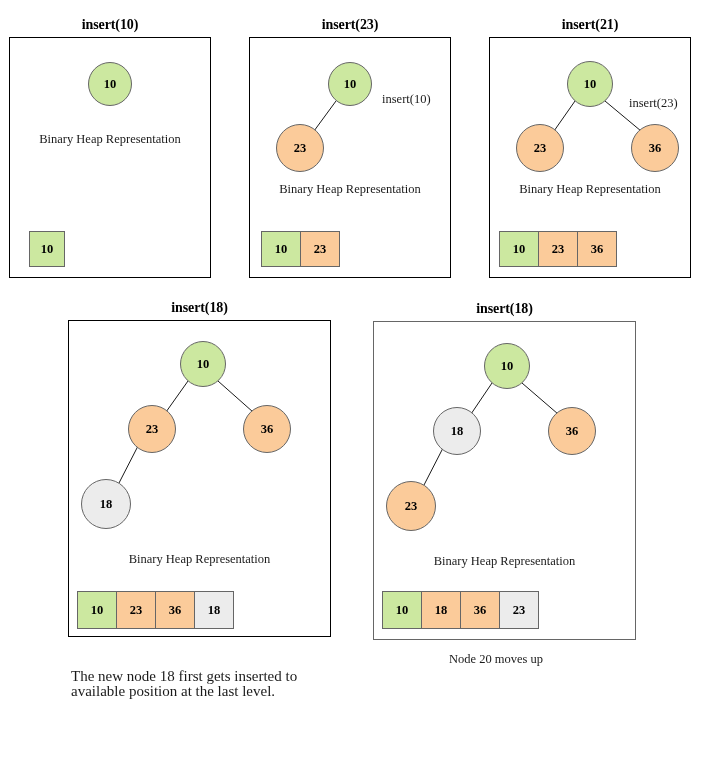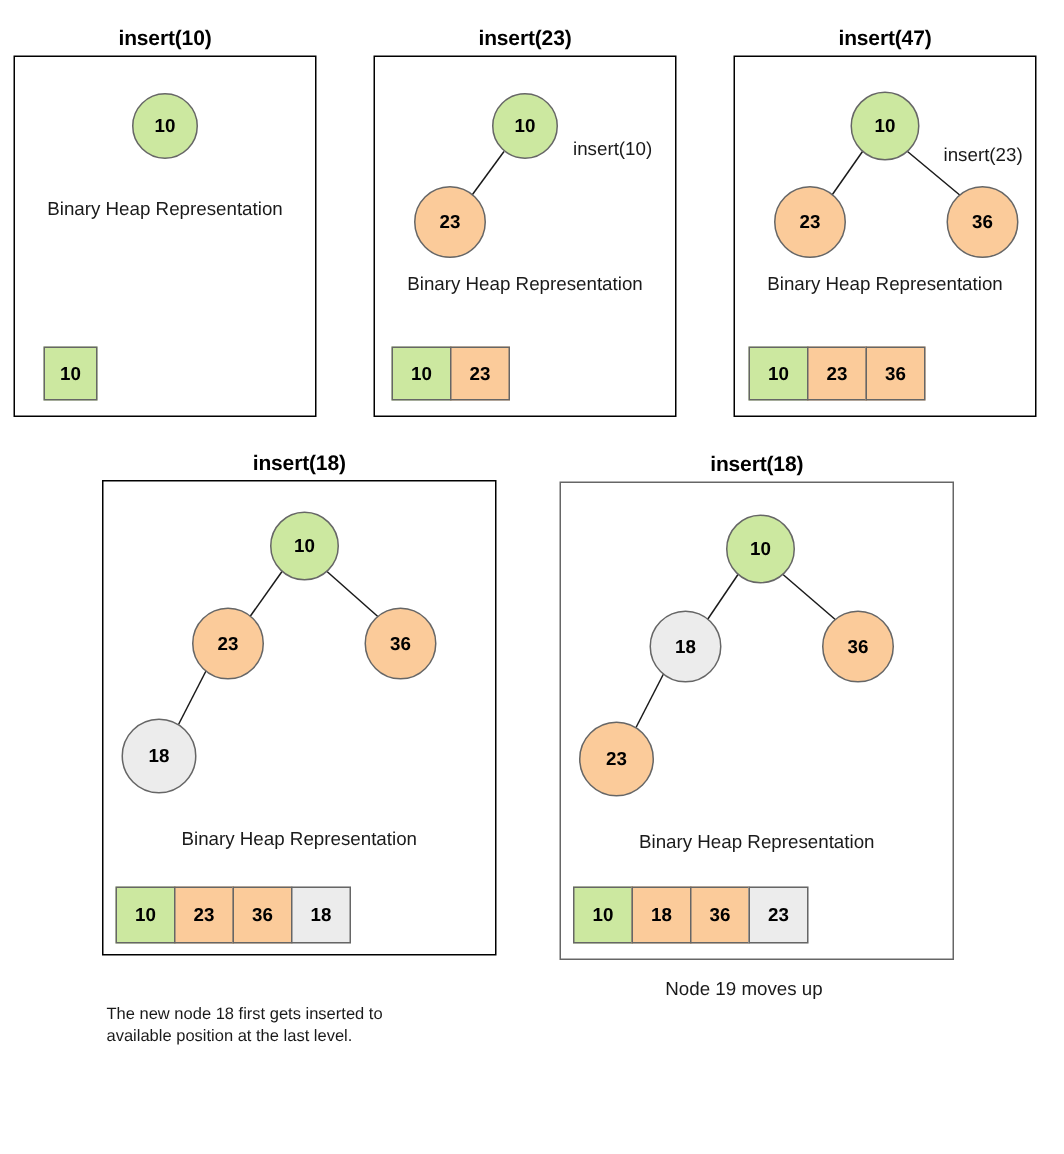--- a/index.html
+++ b/index.html
@@ -13,20 +13,21 @@
     position: relative;
     font-family: "Liberation Sans", sans-serif;
     color: #1a1a1a;
     overflow: hidden;
   }
   .stage {
     position: absolute;
     left: 0; top: 0;
     width: 709px;
     height: 719px;
+    font-family: Liberation Serif, serif;
   }
   .panel {
     position: absolute;
     box-sizing: border-box;
     background: #ffffff;
   }
   .panel-title {
     position: absolute;
     font-size: 14px;
     font-weight: bold;
@@ -79,21 +80,21 @@
     display: flex;
     align-items: center;
     justify-content: center;
     font-size: 12.5px;
     font-weight: bold;
     color: #000000;
   }
   .cell:first-child { margin-left: 0; }
   .note {
     position: absolute;
-    font-size: 11px;
+    font-size: 15px;
     line-height: 15px;
     color: #1a1a1a;
     white-space: pre-line;
   }
   .caption-center {
     position: absolute;
     font-size: 12.5px;
     color: #1a1a1a;
     white-space: nowrap;
     transform: translateX(-50%);
@@ -118,21 +119,21 @@
       </svg>
       <div class="node" style="left: 328px; top: 62px; width: 44px; height: 44px; background: rgb(204, 232, 160);">10</div>
       <div class="node" style="left: 276px; top: 124px; width: 48px; height: 48px; background: rgb(251, 203, 154);">23</div>
       <div class="panel-caption" style="left: 350px; top: 182px;">Binary Heap Representation</div>
       <div class="side-label" style="left: 382px; top: 92px;">insert(10)</div>
       <div class="array" style="left: 261px; top: 231px;">
         <div class="cell" style="width: 40px; height: 36px; background: rgb(204, 232, 160);">10</div>
         <div class="cell" style="width: 40px; height: 36px; background: rgb(251, 203, 154);">23</div>
       </div>
       <div class="panel" style="left: 489px; top: 37px; width: 202px; height: 241px; border: 1px solid rgb(0, 0, 0);"></div>
-      <div class="panel-title" style="left: 590px; top: 17px;">insert(47)</div>
+      <div class="panel-title" style="left: 590px; top: 17px;">insert(21)</div>
       <svg class="edge-layer" width="709" height="769" style="left: 0px; top: 0px;">
         <line x1="575" y1="101" x2="554" y2="131" stroke="#1a1a1a" stroke-width="1"></line>
         <line x1="605" y1="101" x2="641" y2="131" stroke="#1a1a1a" stroke-width="1"></line>
       </svg>
       <div class="node" style="left: 567px; top: 61px; width: 46px; height: 46px; background: rgb(204, 232, 160);">10</div>
       <div class="node" style="left: 516px; top: 124px; width: 48px; height: 48px; background: rgb(251, 203, 154);">23</div>
       <div class="node" style="left: 631px; top: 124px; width: 48px; height: 48px; background: rgb(251, 203, 154);">36</div>
       <div class="panel-caption" style="left: 590px; top: 182px;">Binary Heap Representation</div>
       <div class="side-label" style="left: 629px; top: 96px;">insert(23)</div>
       <div class="array" style="left: 499px; top: 231px;">
@@ -171,18 +172,18 @@
       <div class="node" style="left: 386px; top: 481px; width: 50px; height: 50px; background: rgb(251, 203, 154);">23</div>
       <div class="panel-caption" style="left: 504.5px; top: 554px;">Binary Heap Representation</div>
       <div class="array" style="left: 382px; top: 591px;">
         <div class="cell" style="width: 40px; height: 38px; background: rgb(204, 232, 160);">10</div>
         <div class="cell" style="width: 40px; height: 38px; background: rgb(251, 203, 154);">18</div>
         <div class="cell" style="width: 40px; height: 38px; background: rgb(251, 203, 154);">36</div>
         <div class="cell" style="width: 40px; height: 38px; background: rgb(236, 236, 236);">23</div>
       </div>
     </div>
 
-  <div class="caption-center" id="moves-up-caption" style="left:496px; top:652px;">Node 19 moves up</div>
+  <div class="caption-center" id="moves-up-caption" style="left:496px; top:652px;">Node 20 moves up</div>
 
   <div class="note" id="note-0" style="left:71px; top:669px; width:270px;">The new node 18 first gets inserted to
 available position at the last level.</div>
 
 </div>
 
 </body></html>

